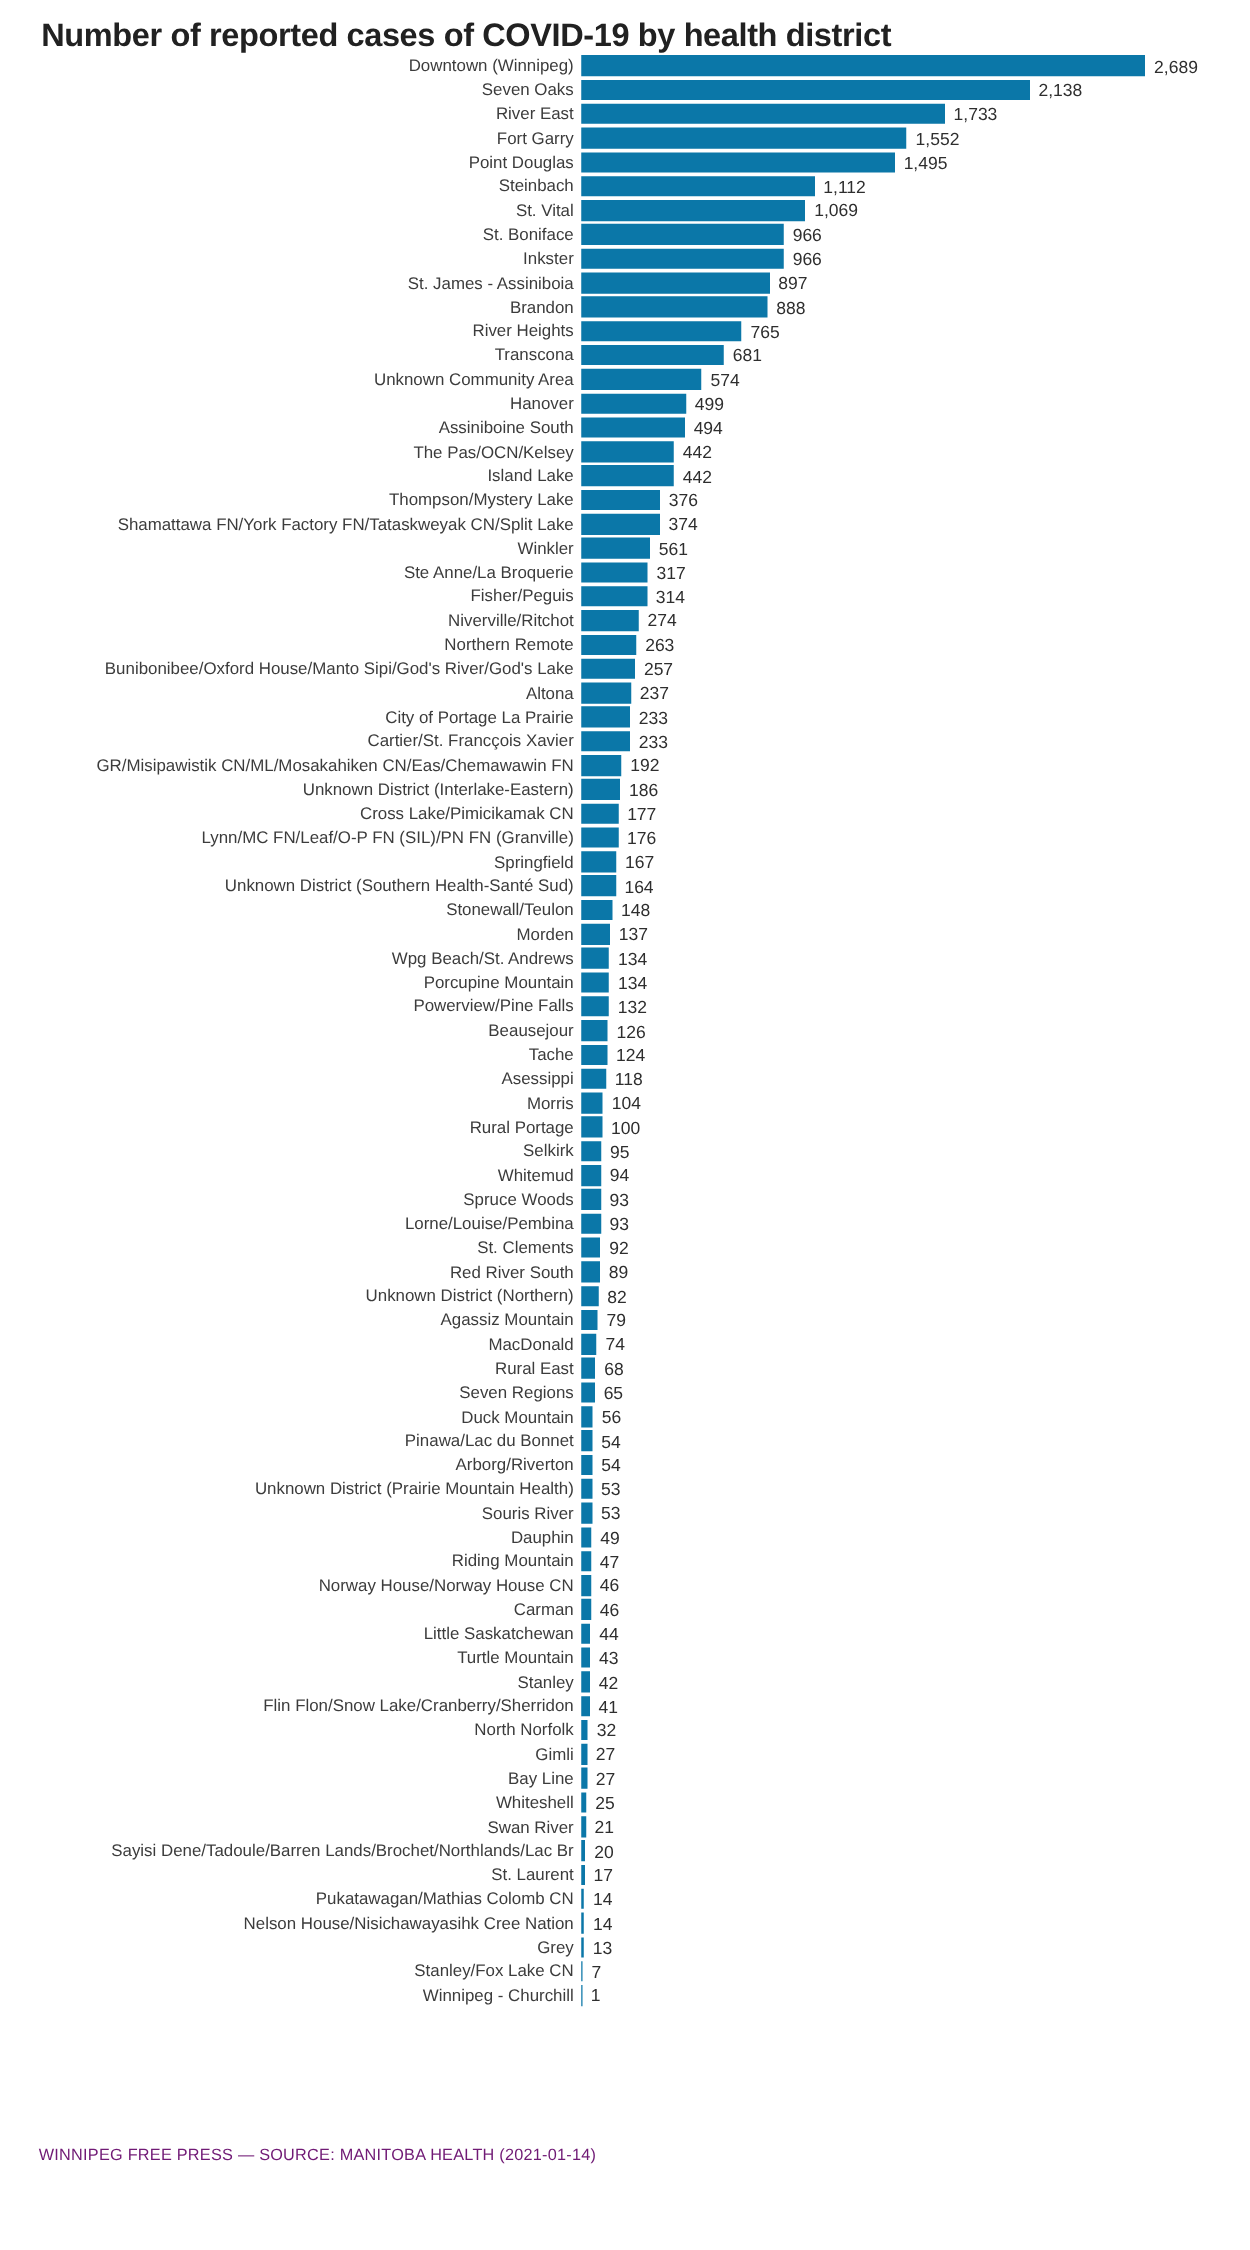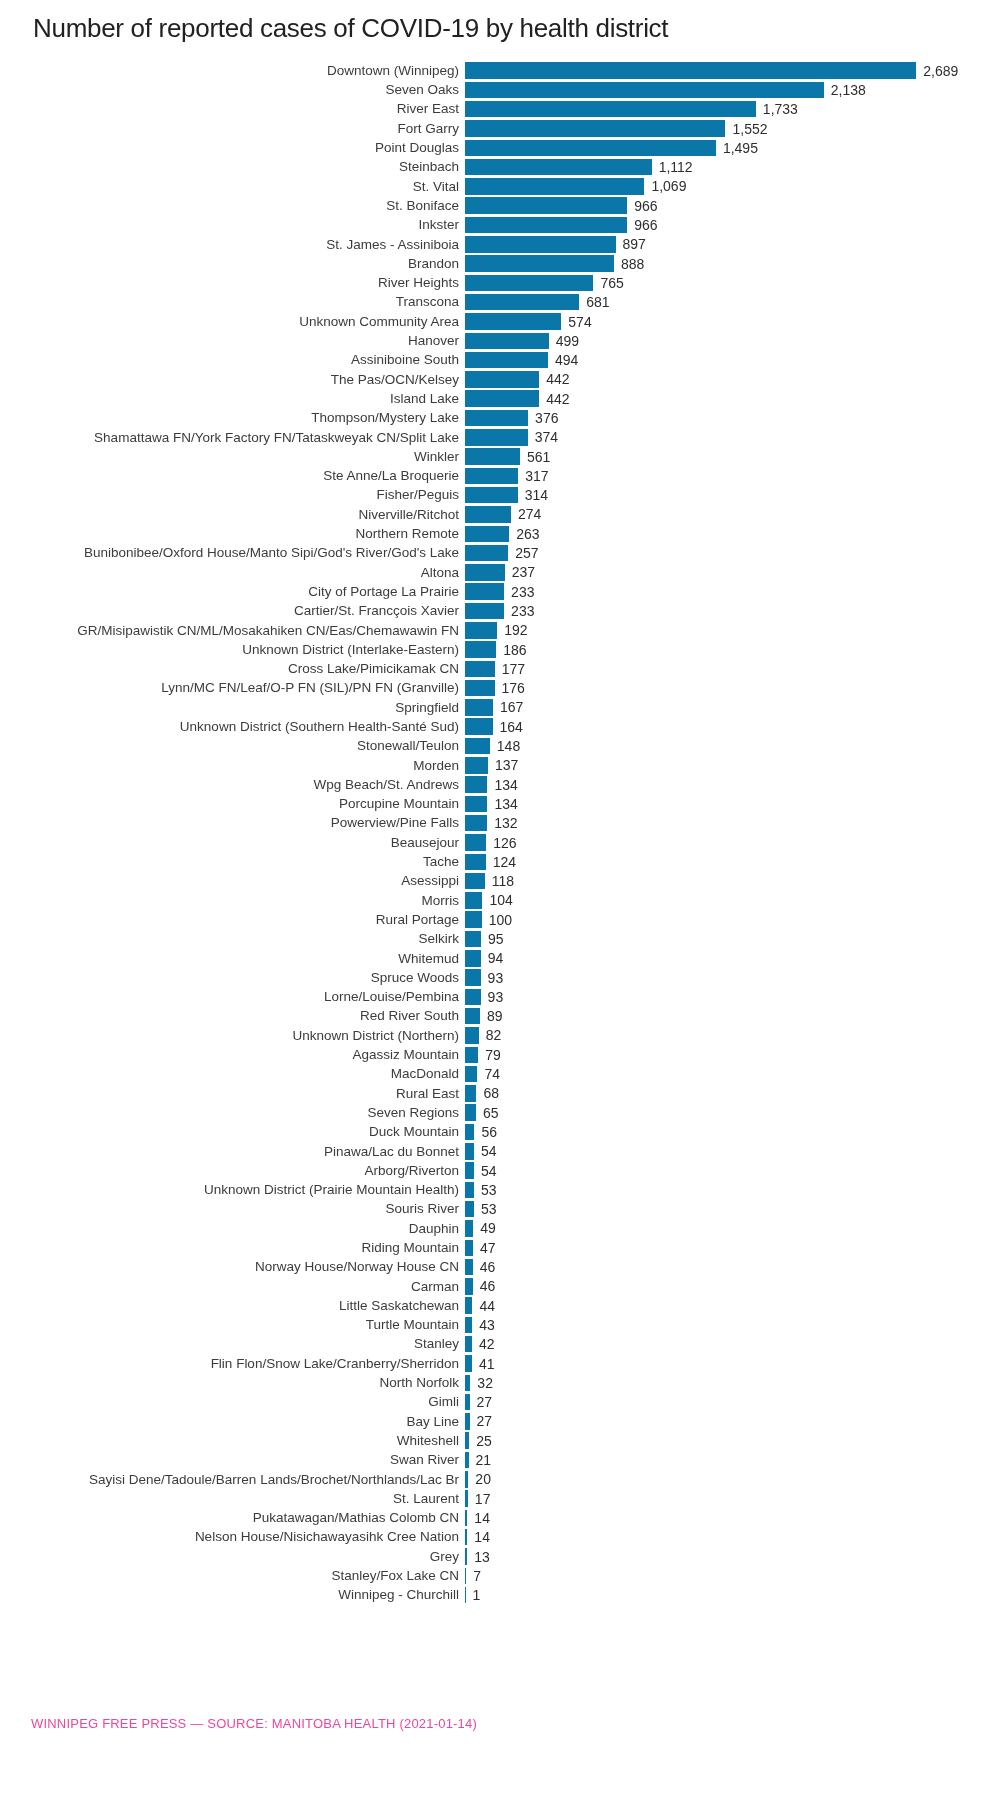--- a/index.html
+++ b/index.html
@@ -7,28 +7,28 @@
     width:1000px; height:1800px;
     background:#ffffff;
     font-family:"Liberation Sans", sans-serif;
     position:relative;
     overflow:hidden;
   }
   .title {
     position:absolute;
     left:33px; top:13px;
     font-size:26px;
-    font-weight:normal;
+    font-weight:bold;
     color:#212121;
     letter-spacing:-0.3px;
     white-space:nowrap;
   }
   .chart {
     position:absolute;
-    left:0; top:61px;
+    left:0; top:43px;
     width:880px;
   }
   .row {
     height:19.3px;
     display:flex;
     align-items:center;
   }
   .cat {
     flex:0 0 459px;
     width:459px;
@@ -53,21 +53,21 @@
     margin-left:7px;
     font-size:14px;
     color:#2e2e2e;
     line-height:1;
     white-space:nowrap;
   }
   .footer {
     position:absolute;
     left:31px; top:1716px;
     font-size:13px;
-    color:#ec4899;
+    color:#701a75;
     letter-spacing:0.2px;
     white-space:nowrap;
   }
 </style>
 </head>
 <body>
 
 <div class="title">Number of reported cases of COVID-19 by health district</div>
 
 <div class="chart">
@@ -408,20 +408,27 @@
       </div>
     </div>
     <div class="row">
       <div class="cat">Lorne/Louise/Pembina</div>
       <div class="barcell">
         <div class="bar" style="background: rgb(11, 119, 168); width: 15.61px;"></div>
         <div class="val">93</div>
       </div>
     </div>
     <div class="row">
+      <div class="cat">St. Clements</div>
+      <div class="barcell">
+        <div class="bar" style="background: rgb(11, 119, 168); width: 15.44px;"></div>
+        <div class="val">92</div>
+      </div>
+    </div>
+    <div class="row">
       <div class="cat">Red River South</div>
       <div class="barcell">
         <div class="bar" style="background: rgb(11, 119, 168); width: 14.94px;"></div>
         <div class="val">89</div>
       </div>
     </div>
     <div class="row">
       <div class="cat">Unknown District (Northern)</div>
       <div class="barcell">
         <div class="bar" style="background: rgb(11, 119, 168); width: 13.76px;"></div>

